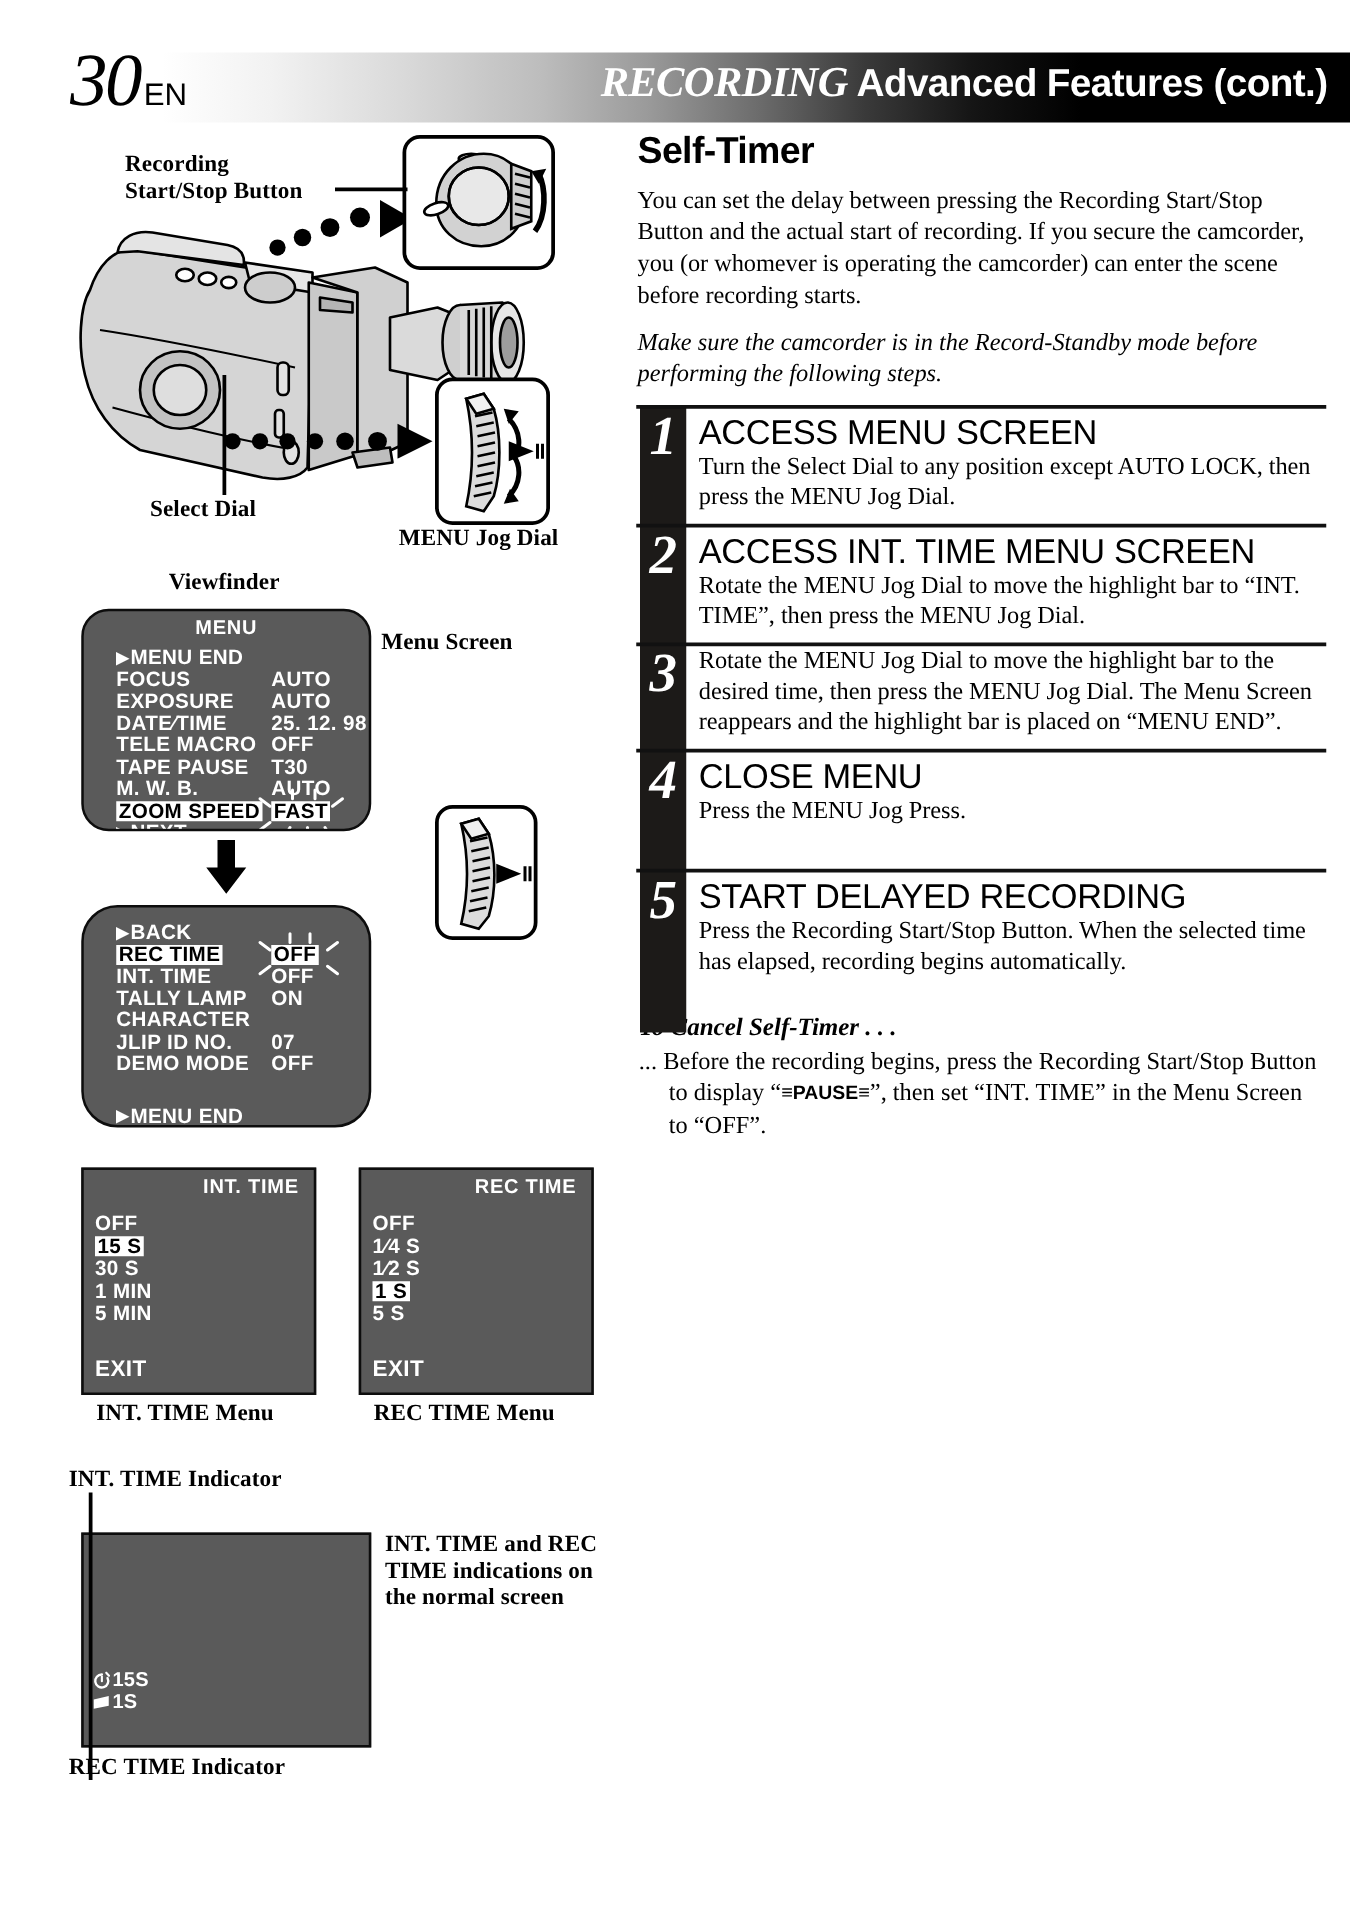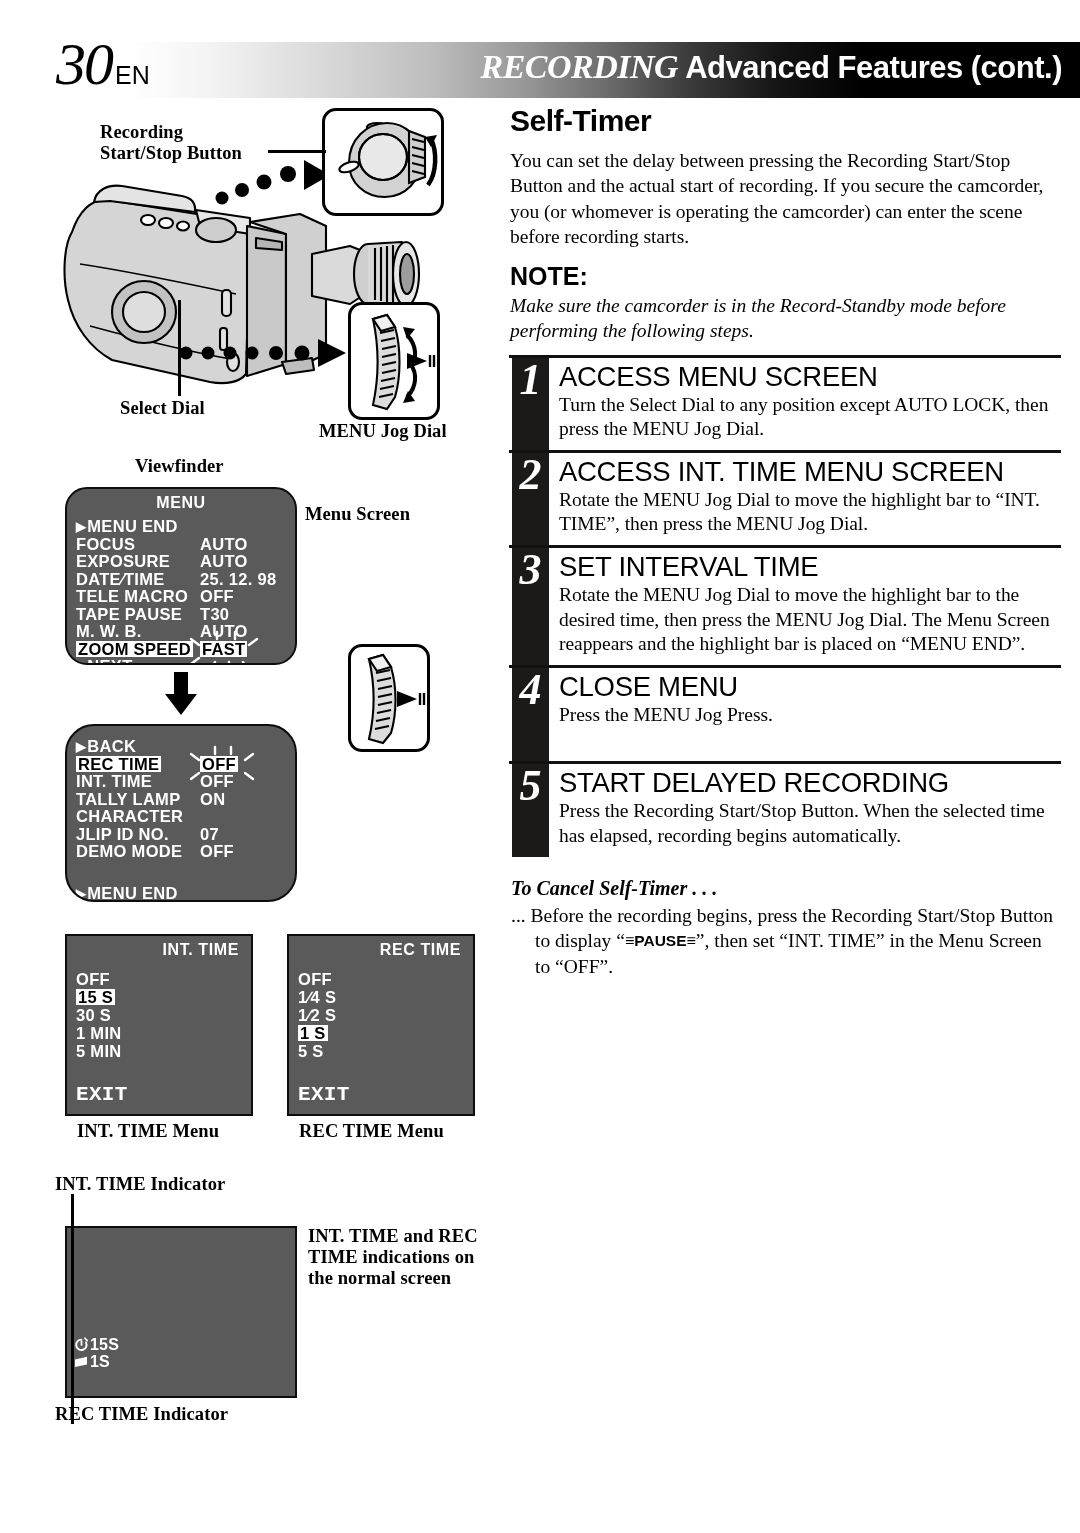--- a/index.html
+++ b/index.html
@@ -126,21 +126,21 @@
   }
   .osd-rows {
     margin-top: 6px;
   }
   .osd-row {
     display: flex;
     align-items: center;
     height: 17.5px;
     font-size: 16.5px;
     letter-spacing: 0.3px;
-    padding-left: 9px;
+    padding-left: 26px;
   }
   .osd-row .name { width: 124px; white-space: nowrap; }
   .osd-row .val  { white-space: nowrap; }
   .hl {
     background: #ffffff;
     color: #000000;
     padding: 0 2px;
     display: inline-block;
     line-height: 16px;
   }
@@ -183,23 +183,22 @@
   .osd-list-item {
     font-size: 16.5px;
     letter-spacing: 0.3px;
     padding-left: 9px;
     height: 18px;
     line-height: 17px;
   }
   .osd-exit {
     position: absolute;
     left: 9px; bottom: 8px;
-    font-size: 21px;
+    font-size: 18px;
     letter-spacing: 0.3px;
-    font-family: Liberation Mono, monospace;
   }
   .osd-indicators {
     position: absolute;
     left: 7px; bottom: 26px;
     font-size: 16px;
     line-height: 17px;
     letter-spacing: 0.2px;
   }
   .ind-line { display: flex; align-items: center; }
   .ind-line .glyph { margin-right: 1px; display:inline-flex; }
@@ -667,41 +666,39 @@
   <div class="callout-label" id="lbl-int-ind">INT. TIME Indicator</div>
   <div class="callout-label" id="lbl-rec-ind">REC TIME Indicator</div>
   <div class="callout-label" id="lbl-normal-screen">INT. TIME and REC TIME indications on the normal screen</div>
 </div>
 
 <div id="right-col">
 
   <h1 id="self-timer-title">Self-Timer</h1>
   <p id="self-timer-body">You can set the delay between pressing the Recording Start/Stop Button and the actual start of recording. If you secure the camcorder, you (or whomever is operating the camcorder) can enter the scene before recording starts.</p>
 
-  <div id="note-heading">NOTE:</div>
   <p id="note-body">Make sure the camcorder is in the Record-Standby mode before performing the following steps.</p>
 
   <div id="steps">
     <div id="step-bar" style="height: 502px;"></div>
 
     <div class="step">
       <div class="step-num">1</div>
       <div class="step-title">ACCESS MENU SCREEN</div>
       <div class="step-body">Turn the Select Dial to any position except AUTO LOCK, then press the MENU Jog Dial.</div>
     </div>
 
     <div class="step">
       <div class="step-num">2</div>
       <div class="step-title">ACCESS INT. TIME MENU SCREEN</div>
       <div class="step-body">Rotate the MENU Jog Dial to move the highlight bar to “INT. TIME”, then press the MENU Jog Dial.</div>
     </div>
 
     <div class="step">
       <div class="step-num">3</div>
-      <div class="step-title">SET INTERVAL TIME</div>
       <div class="step-body">Rotate the MENU Jog Dial to move the highlight bar to the desired time, then press the MENU Jog Dial. The Menu Screen reappears and the highlight bar is placed on “MENU END”.</div>
     </div>
 
     <div class="step">
       <div class="step-num">4</div>
       <div class="step-title">CLOSE MENU</div>
       <div class="step-body" style="padding-bottom:34px">Press the MENU Jog Press.</div>
     </div>
 
     <div class="step">

